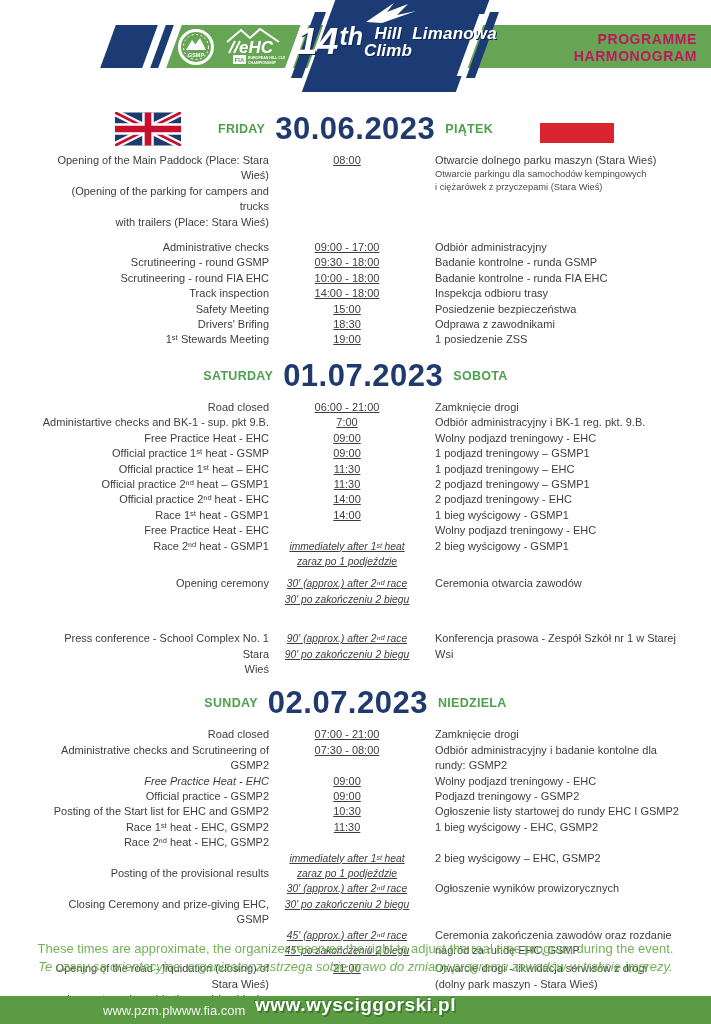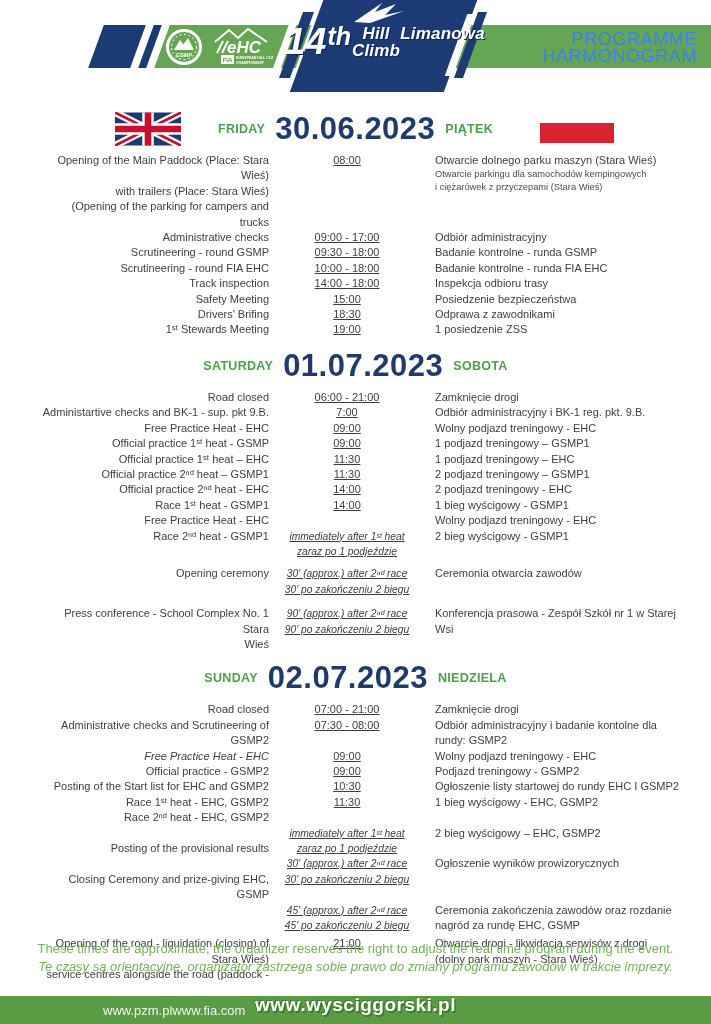--- a/index.html
+++ b/index.html
@@ -1,19 +1,19 @@
 <!DOCTYPE html>
 <html><head>
 <meta charset="utf-8">
 <style>
   html,body{margin:0;padding:0;background:#e8e8e8;}
   .page{position:relative;width:711px;height:1024px;margin:0 auto;background:#fff;overflow:hidden;
         font-family:"Liberation Sans","DejaVu Sans",sans-serif;color:#3e3e3e;}
   
-  .header{position:absolute;top:0;left:0;right:0;height:96px;}
+  .header{position:absolute;top:0;left:12px;right:0;height:96px;}
   .skew{transform:skewX(-20deg);}
   .band{position:absolute;left:162px;top:25px;width:700px;height:43px;background:#66a554;}
   .par{position:absolute;background:#1c3a74;}
   .p-big{left:96px;top:25px;width:42px;height:43px;}
   .p-thin{left:146px;top:25px;width:8px;height:43px;}
   .s-w1{position:absolute;left:281px;top:18px;width:8px;height:56px;background:#fff;}
   .s-n1{position:absolute;left:291px;top:12px;width:11px;height:66px;background:#1c3a74;}
   .s-w2{position:absolute;left:304px;top:14px;width:7px;height:62px;background:#fff;}
   .s-w3{position:absolute;left:456px;top:14px;width:8px;height:62px;background:#fff;}
   .s-n2{position:absolute;left:466px;top:12px;width:9px;height:66px;background:#1c3a74;}
@@ -21,22 +21,22 @@
   .ehc{position:absolute;left:207px;top:25px;}
   .event-logo{position:absolute;left:308px;top:-8px;width:154px;height:100px;}
   .event-logo:before{content:'';position:absolute;inset:0;background:#1c3a74;transform:skewX(-20deg);}
   .el-in{position:relative;z-index:1;padding-top:9px;text-align:center;}
   .logo-row{display:flex;justify-content:center;align-items:flex-start;gap:2px;margin-top:-3px;}
   .logo-num{font-size:37px;font-weight:700;font-style:italic;color:#fff;line-height:36px;text-shadow:1px 1px 0 #0e2ą50;}
   .logo-num{text-shadow:1px 1px 0 #0e2450;}
   .logo-text{display:flex;flex-direction:row;align-items:flex-start;margin-top:1px;}
   .logo-t{font-size:17px;font-weight:700;font-style:italic;color:#fff;line-height:17px;letter-spacing:.2px;text-shadow:1px 1px 0 #0e2450;}
   .logo-bar{height:2.5px;background:#c22633;margin-top:2px;width:92%;}
-  .prog{position:absolute;right:14px;top:31px;text-align:right;color:#3b82f6;font-weight:400;
-        font-size:18px;line-height:16.5px;letter-spacing:.6px;}
+  .prog{position:absolute;right:14px;top:31px;text-align:right;color:#be185d;font-weight:700;
+        font-size:14px;line-height:16.5px;letter-spacing:.6px;}
   
   .flag-uk{position:absolute;left:115px;top:112px;}
   .flag-pl{position:absolute;left:540px;top:103px;width:74px;height:40px;}
   .flag-pl .w{height:20px;background:#fff;}
   .flag-pl .r{height:20px;background:#d9232e;}
   
   .main{position:absolute;left:0;right:0;top:96px;}
   .day-heading{display:flex;justify-content:center;align-items:center;gap:10px;margin:16px 0 7px;}
   .sec-sat .day-heading{margin-top:11px;}
   .sec-sun .day-heading{margin-top:9px;}
@@ -135,33 +135,33 @@
   <div class="main">
       <section class="section sec-fri">
         <div class="day-heading">
           <span class="day-side">FRIDAY</span>
           <span class="day-date">30.06.2023</span>
           <span class="day-side">PIĄTEK</span>
         </div>
         <div class="row">
           <div class="cell en">
             <div>Opening of the Main Paddock (Place: Stara Wieś)</div>
+            <div>(Opening of the parking for campers and trucks</div>
             <div>with trailers (Place: Stara Wieś)</div>
-            <div>(Opening of the parking for campers and trucks</div>
           </div>
           <div class="cell time">
             <div>08:00</div>
           </div>
           <div class="cell pl">
             <div>Otwarcie dolnego parku maszyn (Stara Wieś)</div>
             <div class="sm">Otwarcie parkingu dla samochodów kempingowych</div>
             <div class="sm">i ciężarówek z przyczepami (Stara Wieś)</div>
           </div>
         </div>
-        <div class="row" style="">
+        <div class="row" style="margin-top: 10px;">
           <div class="cell en">
             <div>Administrative checks</div>
           </div>
           <div class="cell time">
             <div>09:00 - 17:00</div>
           </div>
           <div class="cell pl">
             <div>Odbiór administracyjny</div>
           </div>
         </div>
@@ -352,21 +352,21 @@
             <div>Opening ceremony</div>
           </div>
           <div class="cell time it">
             <div>30' (approx.) after 2ⁿᵈ race</div>
             <div>30' po zakończeniu 2 biegu</div>
           </div>
           <div class="cell pl">
             <div>Ceremonia otwarcia zawodów</div>
           </div>
         </div>
-        <div class="row" style="margin-top: 9px;">
+        <div class="row" style="margin-top: 24px;">
           <div class="cell en">
             <div>Press conference - School Complex No. 1 Stara</div>
             <div>Wieś</div>
           </div>
           <div class="cell time it">
             <div>90' (approx.) after 2ⁿᵈ race</div>
             <div>90' po zakończeniu 2 biegu</div>
           </div>
           <div class="cell pl">
             <div>Konferencja prasowa - Zespół Szkół nr 1 w Starej</div>

